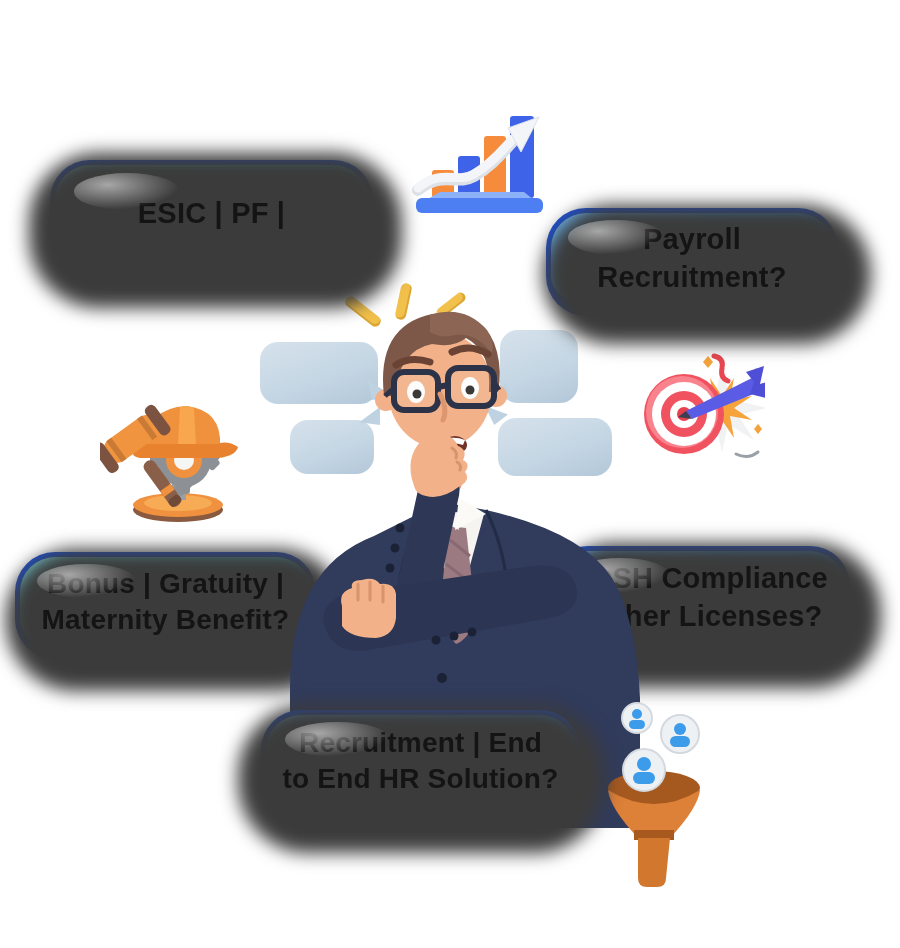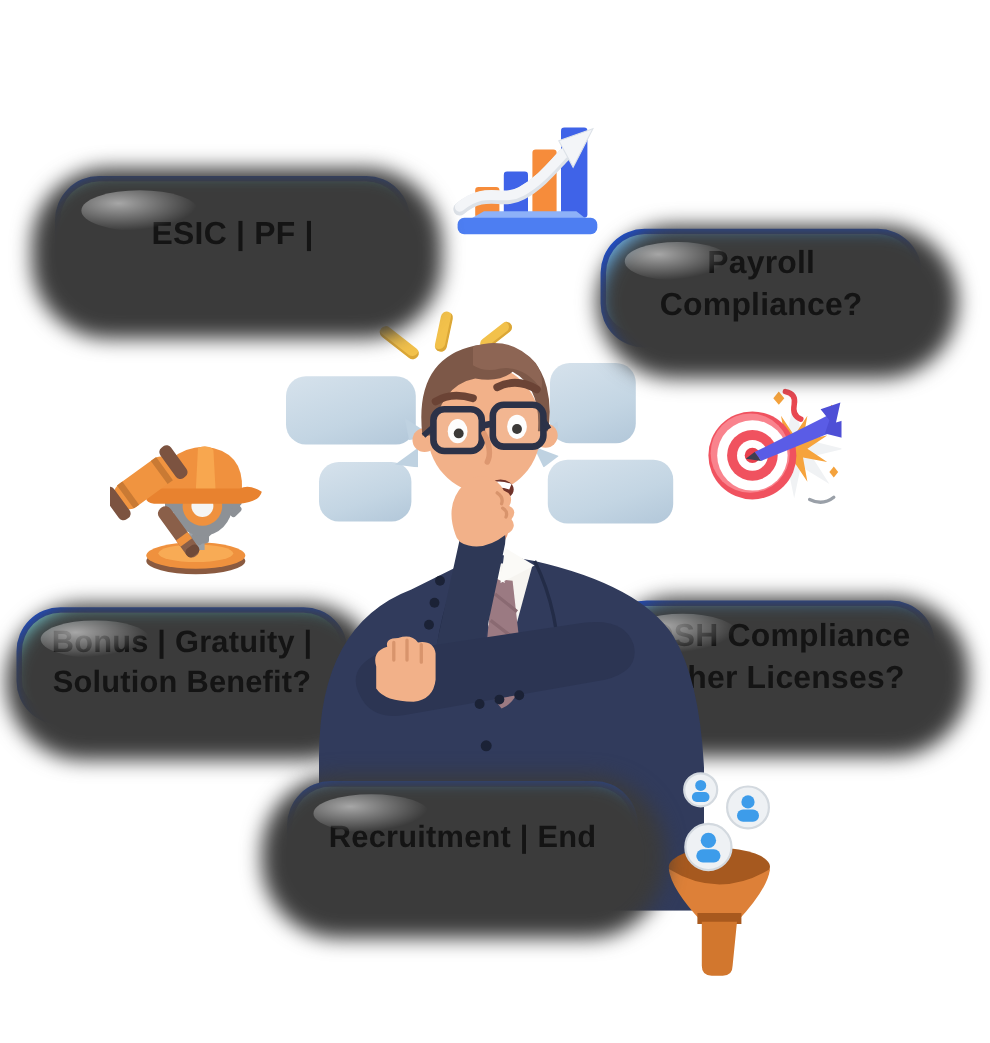--- a/index.html
+++ b/index.html
@@ -234,27 +234,28 @@
       <rect x="40" y="138" width="40" height="10" fill="#a8591e"></rect>
       <path d="M 44 146 L 44 186 Q 44 195 53 195 L 63 195 Q 72 195 72 186 L 76 146 Z" fill="#d2772e"></path>
     </svg>
   </div>
 
   <div class="bubble cyan b-esic">
     <span>ESIC | PF |</span>
   </div>
   <div class="bubble blue b-payroll">
     <span>Payroll</span>
-    <span>Compliance?</span>
+    <span>Recruitment?</span>
   </div>
   <div class="bubble cyan b-bonus">
     <span>Bonus | Gratuity |</span>
-    <span>Solution Benefit?</span>
+    <span>Maternity Benefit?</span>
   </div>
   <div class="bubble blue b-posh">
     <span>POSH Compliance</span>
     <span>| Other Licenses?</span>
   </div>
   <div class="bubble blue b-recruit">
     <span>Recruitment | End</span>
+    <span>to End HR Solution?</span>
   </div>
 
 </div>
 
 </body></html>

